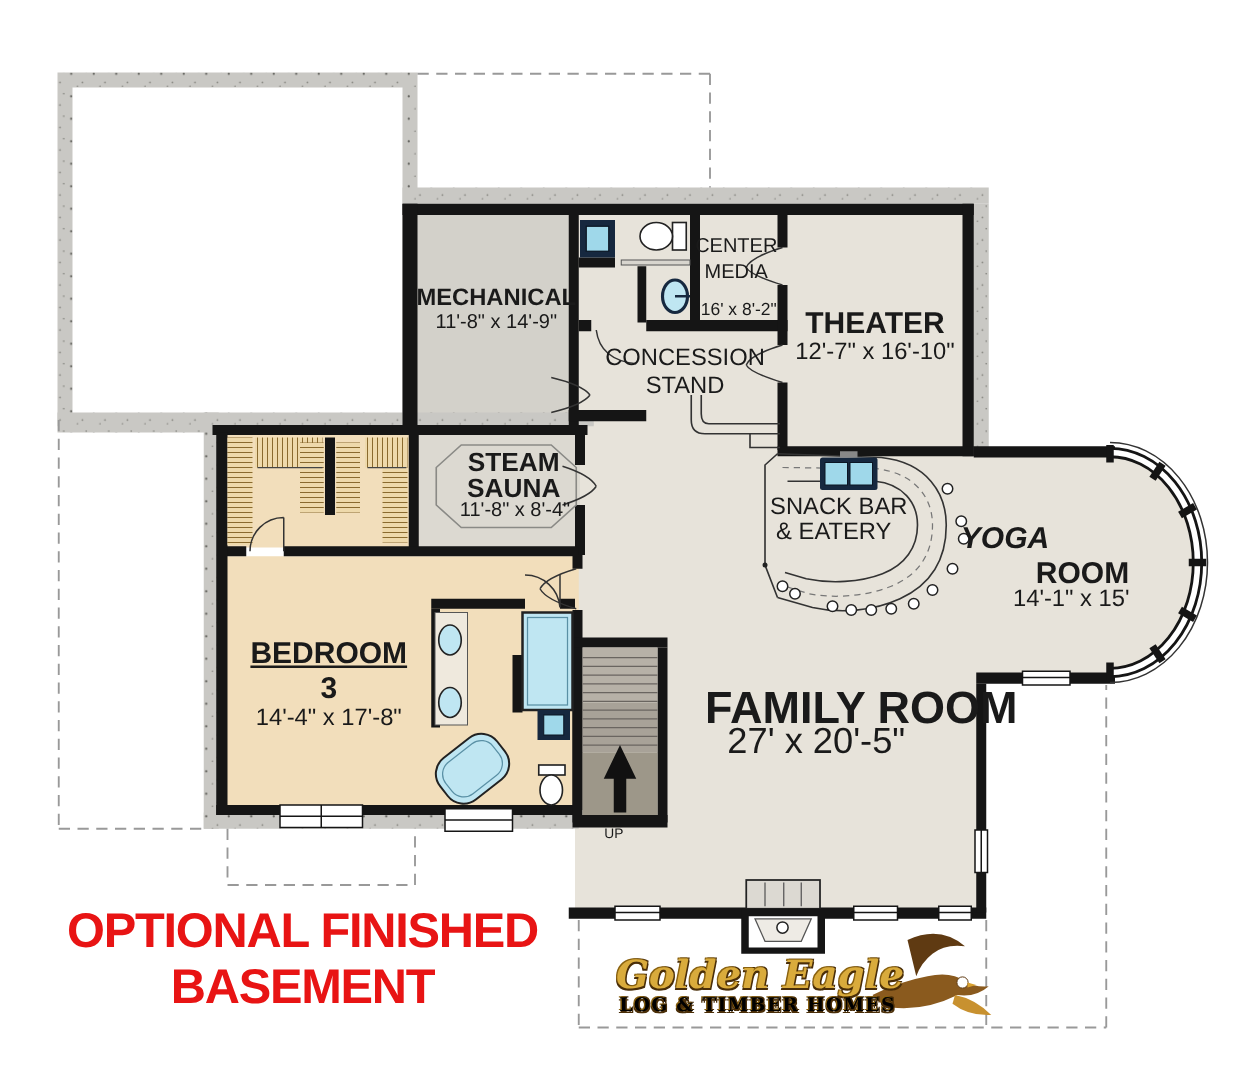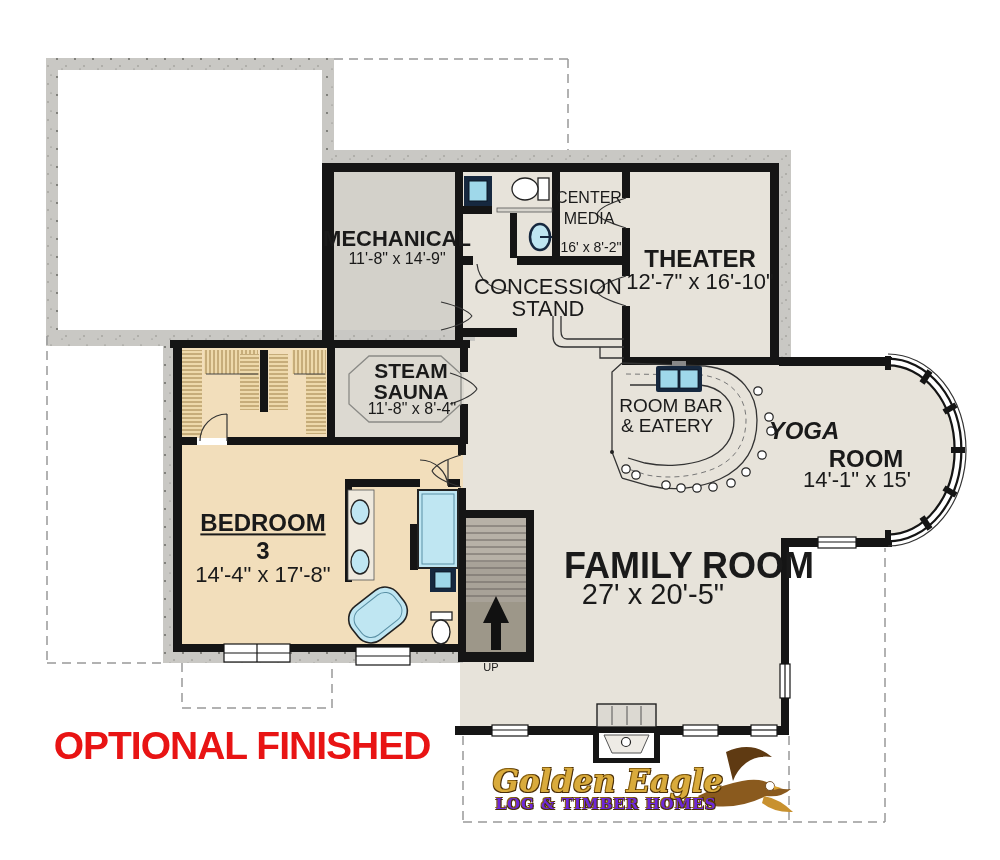--- a/index.html
+++ b/index.html
@@ -2,28 +2,28 @@
 <html><head>
 <meta charset="utf-8">
 <style>
   html,body{margin:0;padding:0;background:#ffffff;}
   #stage{position:relative;width:1000px;height:860px;background:#ffffff;overflow:hidden;
          font-family:"Liberation Sans", sans-serif;color:#1a1a1a;}
   #plan-svg{position:absolute;left:0;top:0;}
   .lbl{position:absolute;transform:translate(-50%,-50%);white-space:nowrap;
        text-align:center;line-height:1.05;color:#1a1a1a;}
   .b{font-weight:bold;}
-  .f20{font-size:22px;} .f16{font-size:16px;} .f14{font-size:14px;}
+  .f20{font-size:19px;} .f16{font-size:16px;} .f14{font-size:14px;}
   .f24{font-size:24px;} .f21{font-size:21px;} .f19{font-size:19px;}
   .f36{font-size:36px;} .f29{font-size:29px;} .f11{font-size:11px;}
   .caption{font-size:39px;font-weight:800;color:#e81414;letter-spacing:-1px;}
   .logo-main{font-family:"DejaVu Serif", serif;font-style:italic;font-weight:bold;
              font-size:31px;color:#d9ab3c;
              text-shadow:1px 1px 0 #4a2e08,-1px -1px 0 #8a6210,1px -1px 0 #4a2e08,-1px 1px 0 #4a2e08;}
-  .logo-tag{font-family:"DejaVu Serif", serif;font-weight:bold;font-size:15px;color:#6d28d9;
+  .logo-tag{font-family:"DejaVu Serif", serif;font-weight:bold;font-size:15px;color:#000000;
             letter-spacing:1px;
             text-shadow:1px 1px 0 #4a2e08,-1px -1px 0 #8a6210,1px -1px 0 #4a2e08,-1px 1px 0 #4a2e08;}
 </style>
 </head>
 <body>
 
 <div id="stage">
 
 <svg id="plan-svg" width="1000" height="860" viewBox="0 0 1000 860">
   <defs>
@@ -289,33 +289,34 @@
   <div class="lbl b f24" style="left:700px;top:259px;">THEATER</div>
   <div class="lbl f20" style="left:700px;top:282px;">12'-7" x 16'-10"</div>
 
   <div class="lbl f20" style="left:548px;top:287px;">CONCESSION</div>
   <div class="lbl f20" style="left:548px;top:309px;">STAND</div>
 
   <div class="lbl b f21" style="left:411px;top:371px;">STEAM</div>
   <div class="lbl b f21" style="left:411px;top:392px;">SAUNA</div>
   <div class="lbl f16" style="left:412px;top:409px;">11'-8" x 8'-4"</div>
 
-  <div class="lbl f19" style="left:671px;top:406px;">ROOM BAR</div>
+  <div class="lbl f19" style="left:671px;top:406px;">SNACK BAR</div>
   <div class="lbl f19" style="left:667px;top:426px;">&amp; EATERY</div>
 
   <div class="lbl b f24" style="left:804px;top:431px;font-style:italic;">YOGA</div>
   <div class="lbl b f24" style="left:856px;top:459px;margin-left:10px;">ROOM</div>
   <div class="lbl f20" style="left:857px;top:480px;">14'-1" x 15'</div>
 
   <div class="lbl b f24" style="left:263px;top:523px;text-decoration:underline;">BEDROOM</div>
   <div class="lbl b f24" style="left:263px;top:551px;">3</div>
   <div class="lbl f20" style="left:263px;top:575px;">14'-4" x 17'-8"</div>
 
   <div class="lbl b f36" style="left:653px;top:566px;margin-left:36px;">FAMILY ROOM</div>
   <div class="lbl f29" style="left:653px;top:594px;">27' x 20'-5"</div>
 
   <div class="lbl f11" style="left:491px;top:668px;">UP</div>
 
   <div class="lbl caption" style="left:242px;top:746px;">OPTIONAL FINISHED</div>
+  <div class="lbl caption" style="left:242px;top:791px;">BASEMENT</div>
 
   <div class="lbl logo-main" style="left:608px;top:781px;">Golden Eagle</div>
   <div class="lbl logo-tag" style="left:606px;top:805px;">LOG &amp; TIMBER HOMES</div>
 </div>
 
 </body></html>

